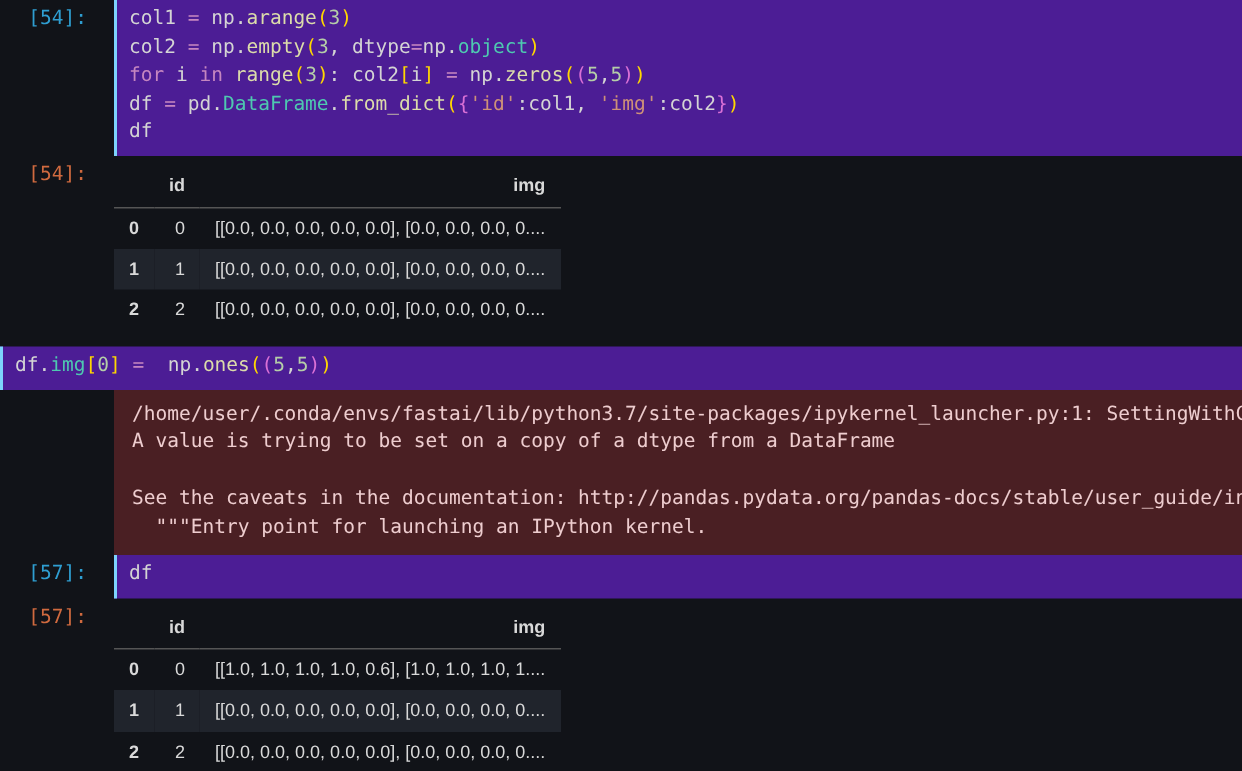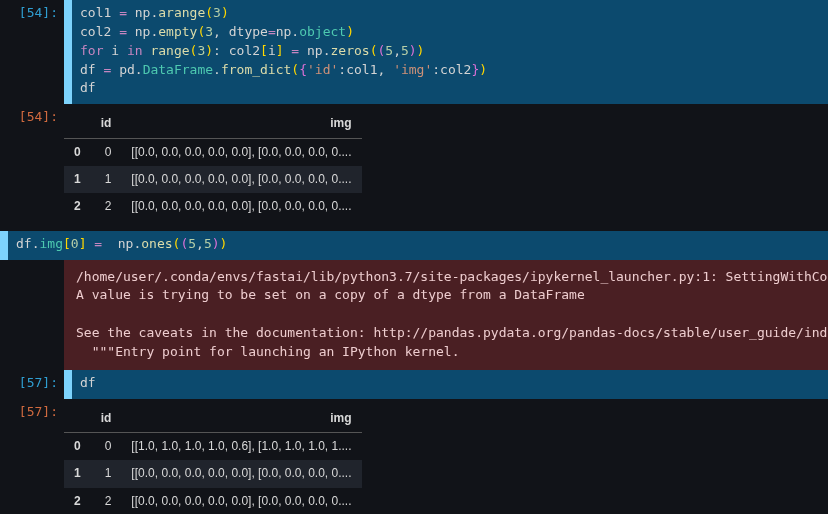--- a/index.html
+++ b/index.html
@@ -1,22 +1,22 @@
 <!DOCTYPE html>
 <html><head>
 <meta charset="utf-8">
 <style>
   html,body{margin:0;padding:0;background:#111318;color:#d4d4d4;font-family:Menlo,Consolas,"DejaVu Sans Mono",monospace;font-size:13px;line-height:1.45}
   .nb{width:828px}
   .cell{display:flex;align-items:flex-start}
-  .prompt{flex:0 0 58px;text-align:right;padding:4px 6px 4px 0;white-space:nowrap;font-family:inherit}
+  .prompt{flex:0 0 58px;text-align:right;padding:4px 18px 4px 0;white-space:nowrap;font-family:inherit}
   .prompt.in{color:#2f9ed1}
   .prompt.out{color:#d06a3f}
   .area{flex:1;min-width:0}
-  .code{background:#0c4a6e;border-left:8px solid #7dd3fc;padding:4px 8px 6px 8px;white-space:pre;overflow:hidden;font-family:inherit}
+  .code{background:#4c1d95;border-left:2px solid #7dd3fc;padding:4px 8px 6px 8px;white-space:pre;overflow:hidden;font-family:inherit}
   .output{padding:6px 16px 10px 0}
   .tok-k{color:#c586c0}   
   .tok-n{color:#d4d4d4}
   .tok-f{color:#4ec9b0}   
   .tok-c{color:#dcdcaa}   
   .tok-num{color:#b5cea8}
   .tok-str{color:#ce9178}
   .tok-p{color:#d4d4d4}
   .tok-op{color:#c586c0}
   .tok-par{color:#ffd700}

